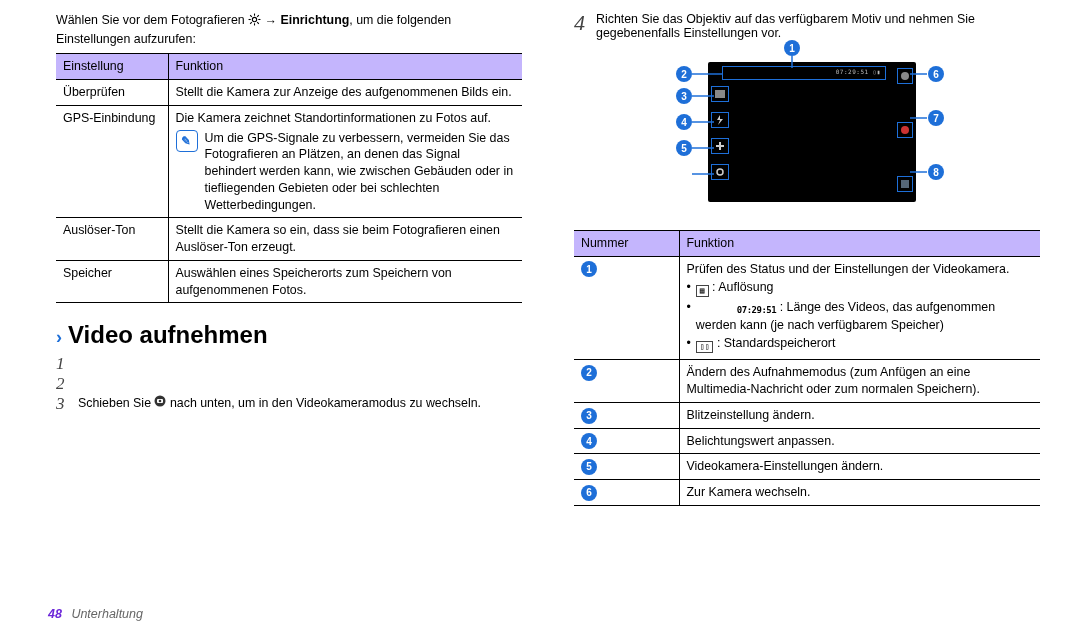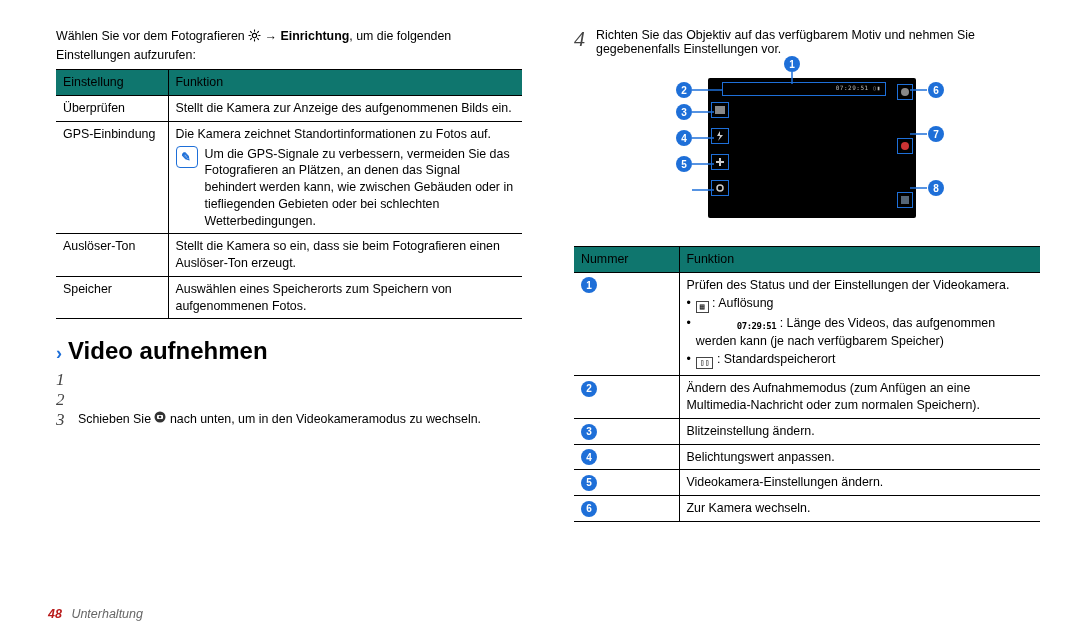--- a/index.html
+++ b/index.html
@@ -1,43 +1,43 @@
 <!DOCTYPE html>
 <html><head>
 <meta charset="utf-8">
 <style>
   * { box-sizing: border-box; margin: 0; padding: 0; }
   html, body { width: 1080px; height: 629px; background: #fff; font-family: "Myriad Pro", "Segoe UI", Arial, sans-serif; font-size: 12.4px; color: #000; }
-  .page { display: flex; width: 100%; height: 100%; padding: 28px 40px 10px 56px; gap: 52px; position: relative; }
+  .page { display: flex; width: 100%; height: 100%; padding: 12px 40px 10px 56px; gap: 52px; position: relative; }
   .col { flex: 1; min-width: 0; }
   .intro { line-height: 1.35; margin-bottom: 6px; }
   .gear { display: inline-block; vertical-align: -2px; }
   table { width: 100%; border-collapse: collapse; font-size: 12.4px; }
   th, td { border-top: 1px solid #000; border-bottom: 1px solid #000; padding: 4px 7px; vertical-align: top; text-align: left; line-height: 1.35; }
-  th { background: #0f766e; font-weight: normal; margin-left: 24px; }
+  th { background: #c4b5fd; font-weight: normal; margin-left: 24px; }
   .col-left th:first-child, .col-left td:first-child { width: 112px; border-right: 1px solid #000; }
   .col-right th:first-child, .col-right td:first-child { width: 105px; border-right: 1px solid #000; text-align: left; }
   .note { display: flex; gap: 7px; margin-top: 3px; }
   .note-icon { flex: 0 0 22px; height: 22px; border: 1.2px solid #1e6fd8; color: #1e6fd8; border-radius: 4px; display: flex; align-items: center; justify-content: center; font-weight: bold; font-size: 12px; }
   .note-icon span { transform: skewX(-6deg); }
   .section-head { display: flex; align-items: baseline; gap: 6px; margin: 18px 0 6px 0; }
   .chev { color: #1e6fd8; font-size: 18px; font-weight: bold; }
   .section-title { font-size: 24px; font-weight: 600; }
   .steps { list-style: none; }
   .steps li { display: flex; gap: 8px; margin: 3px 0; line-height: 1.4; }
   .step-num { font-family: Georgia, "Times New Roman", serif; font-style: italic; font-size: 17px; line-height: 1; width: 14px; flex-shrink: 0; color: #444; }
   .step-num.big { font-size: 22px; }
   .circ { display: inline-flex; width: 16px; height: 16px; border-radius: 50%; background: #1e6fd8; color: #fff; font-size: 10px; font-weight: bold; align-items: center; justify-content: center; vertical-align: middle; }
   ul.bullets { list-style: none; margin-top: 2px; }
   ul.bullets li { display: flex; gap: 5px; margin: 2px 0; }
   .bul { flex-shrink: 0; }
   .inline-icon { display: inline-block; vertical-align: -2px; border: 1px solid #444; padding: 0 3px; font-size: 8px; line-height: 10px; background: #fff; font-family: monospace; }
   .inline-icon2 { display: inline-block; vertical-align: -2px; font-size: 9px; font-family: monospace; letter-spacing: -0.5px; font-weight: bold; margin-left: 41px; }
   .footer { position: absolute; bottom: 8px; left: 48px; font-style: italic; color: #666; font-size: 12.5px; }
-  .footer .pn { font-weight: bold; color: #b91c1c; font-style: italic; margin-right: 6px; }
+  .footer .pn { font-weight: bold; color: #6d28d9; font-style: italic; margin-right: 6px; }
 
   
   .diagram { position: relative; width: 290px; height: 170px; margin: 6px auto 14px auto; }
   .screen { position: absolute; left: 46px; top: 16px; width: 208px; height: 140px; background: #000; border-radius: 2px; }
   .topbar { position: absolute; left: 14px; top: 4px; right: 30px; height: 14px; border: 1.5px solid #1e6fd8; }
   .topbar-txt { position: absolute; right: 4px; top: 1px; font-size: 6px; letter-spacing: 0.5px; color: #bbb; font-family: monospace; }
   .left-icos { position: absolute; left: 3px; top: 24px; display: flex; flex-direction: column; gap: 10px; }
   .lico { width: 18px; height: 16px; border: 1.5px solid #1e6fd8; display: flex; align-items: center; justify-content: center; }
   .lico svg { display: block; }
   .right-icos { position: absolute; right: 3px; top: 6px; display: flex; flex-direction: column; gap: 38px; }

